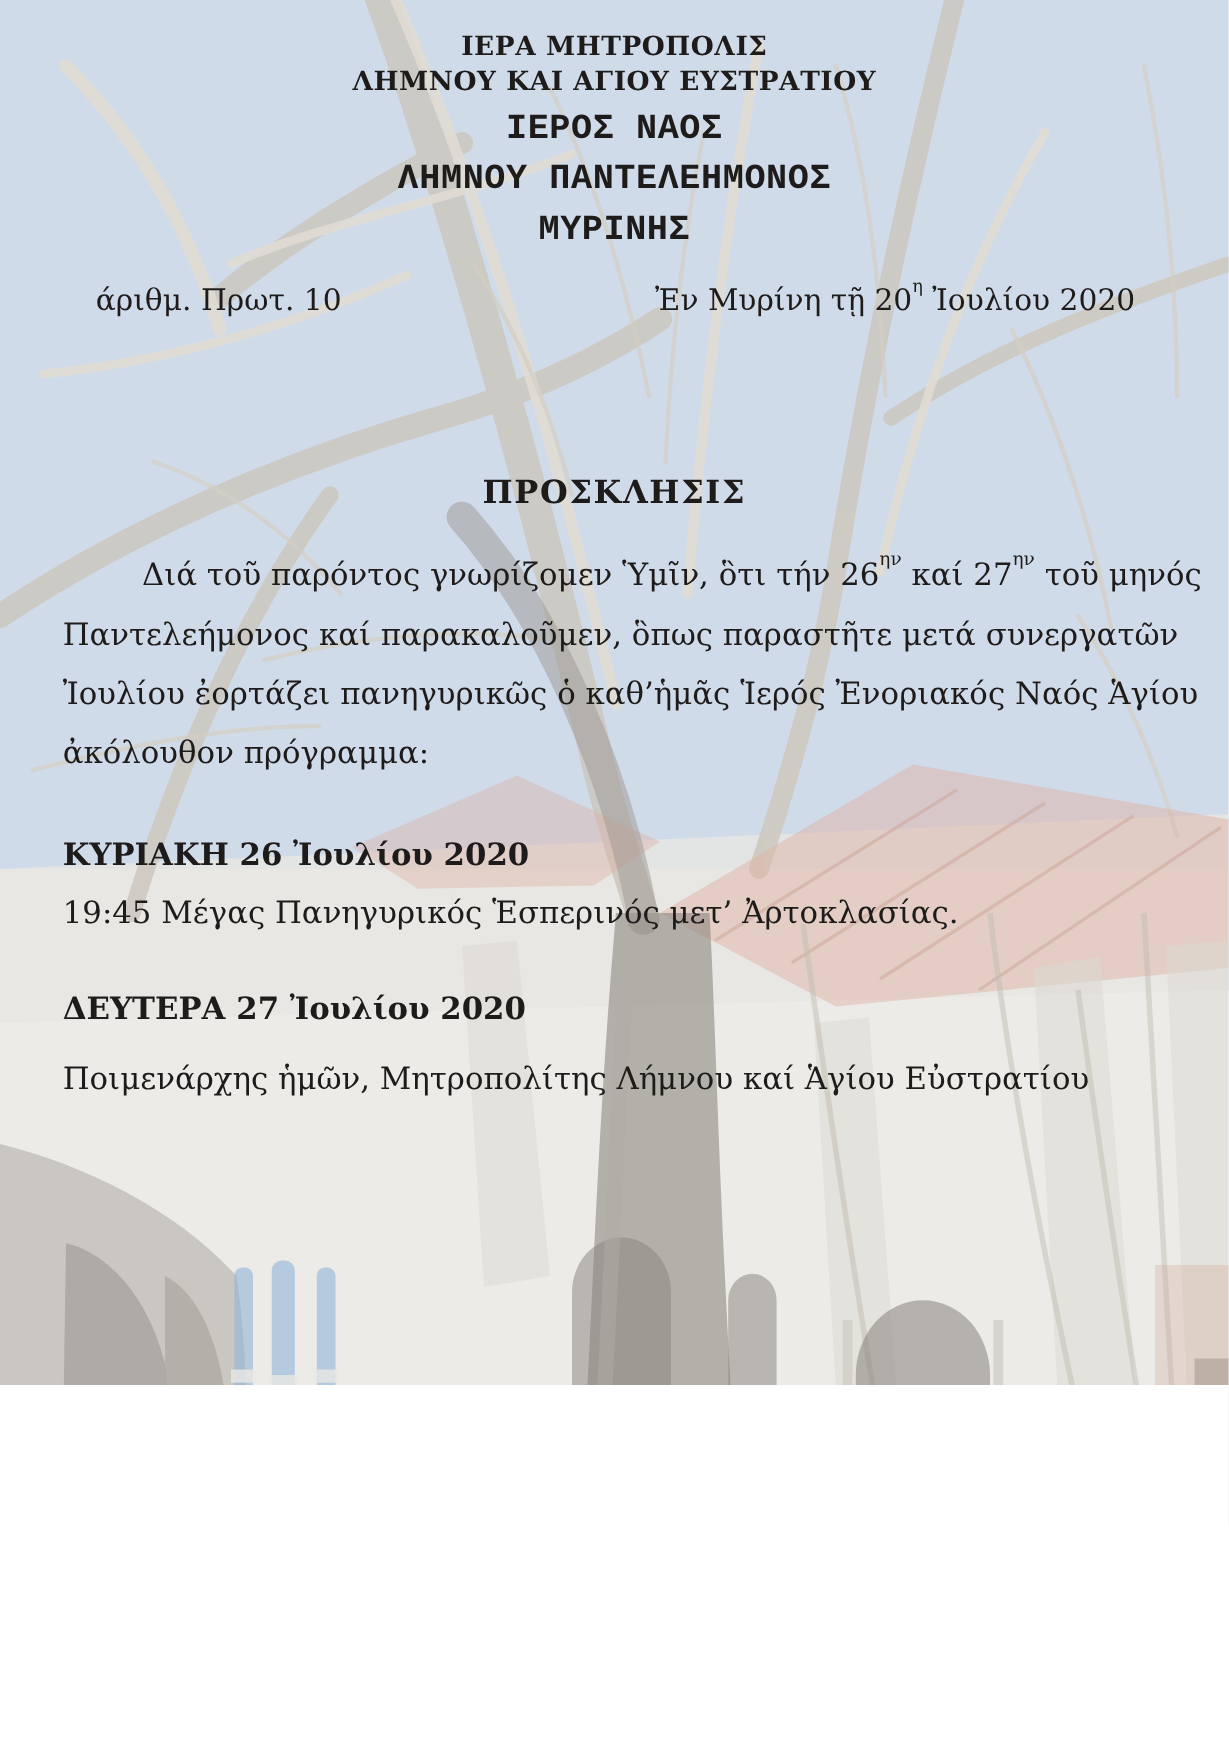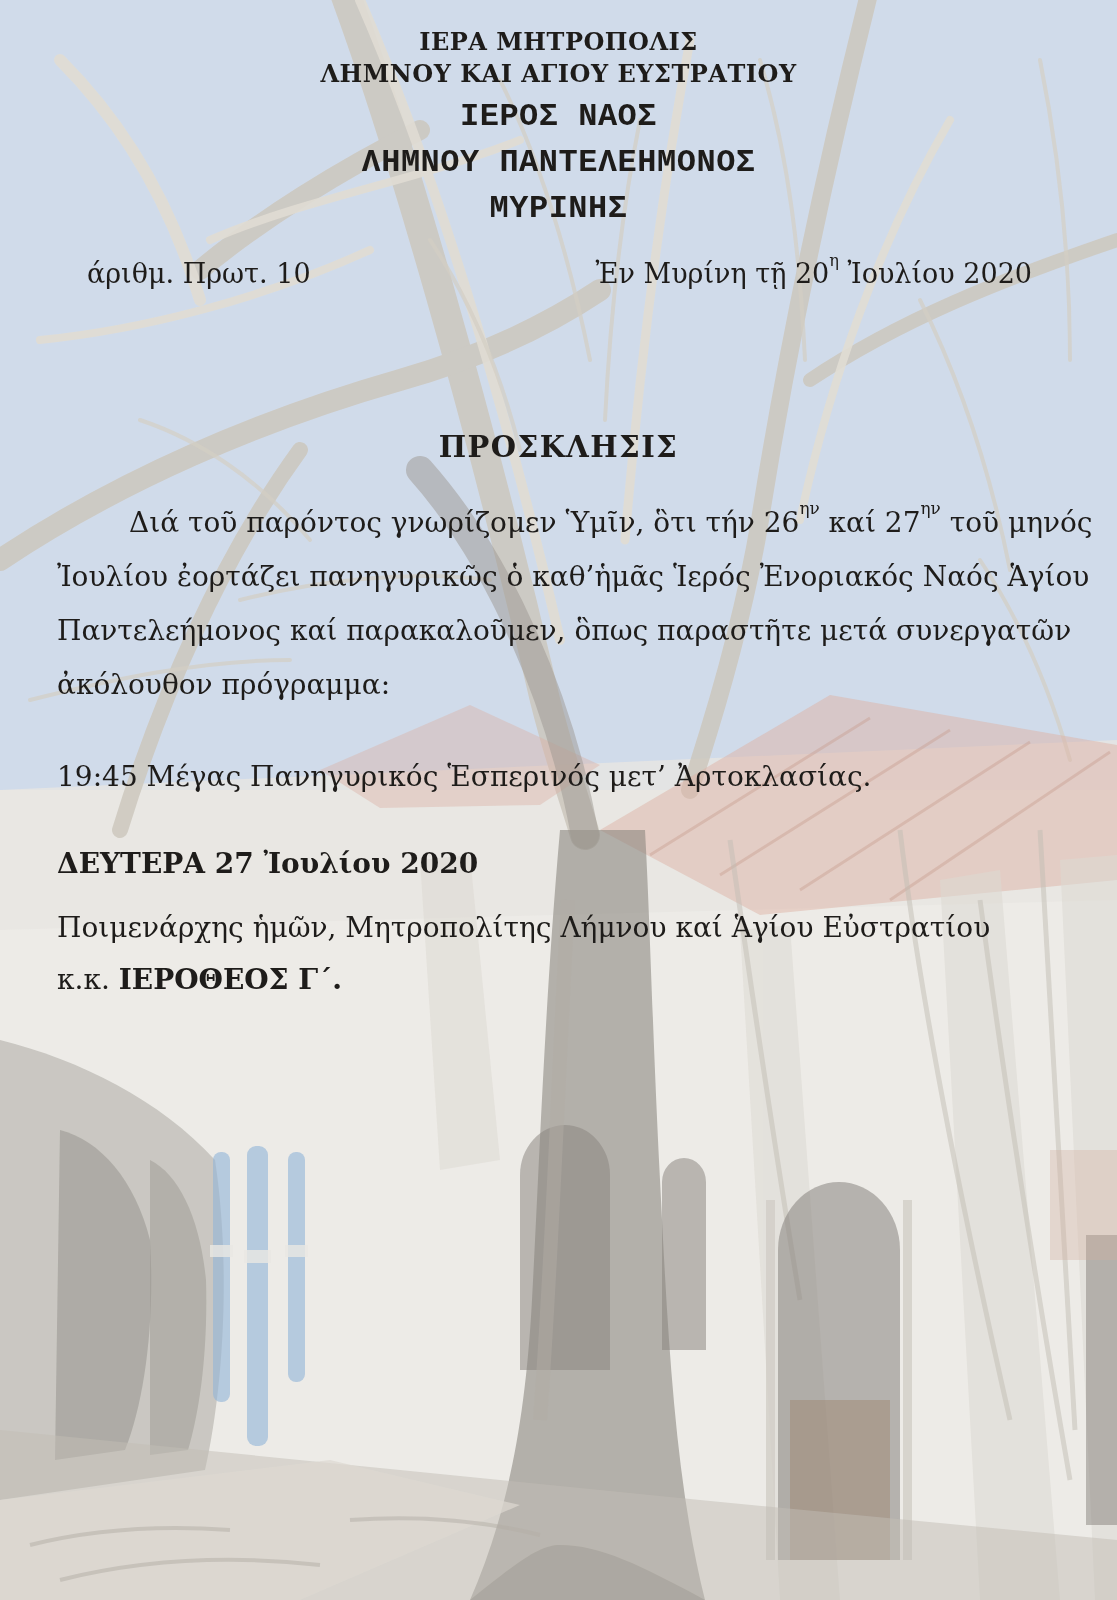--- a/index.html
+++ b/index.html
@@ -1,18 +1,18 @@
 <!DOCTYPE html>
 <html lang="el"><head>
 <meta charset="utf-8">
 <style>
   html,body{margin:0;padding:0;background:#ffffff;}
   .page{
     position:relative;
-    width:1117px;height:1600px;
+    width:1117px;height:1259px;
     overflow:hidden;
     background:#edeff1;
     font-family:"DejaVu Serif","Liberation Serif",serif;
     color:#1e1c1a;
   }
   .bg{position:absolute;left:0;top:0;width:1117px;height:1600px;display:block;}
   .content{position:absolute;left:0;top:0;right:0;bottom:0;padding:26px 57px 0 57px;}
 
   .letterhead{text-align:center;font-weight:700;}
   .lh-small{font-size:24px;line-height:32px;letter-spacing:.5px;}
@@ -177,33 +177,33 @@
 
     <div class="meta-row">
       <span>άριθμ. Πρωτ. 10</span>
       <span>Ἐν Μυρίνη τῇ 20<sup>η</sup> Ἰουλίου 2020</span>
     </div>
 
     <div class="doc-title">ΠΡΟΣΚΛΗΣΙΣ</div>
 
     <div class="par">
       <div class="jline first">Διά τοῦ παρόντος γνωρίζομεν Ὑμῖν, ὃτι τήν 26<sup>ην</sup> καί 27<sup>ην</sup> τοῦ μηνός</div>
+      <div class="jline">Παντελεήμονος καί παρακαλοῦμεν, ὃπως παραστῆτε μετά συνεργατῶν</div>
       <div class="jline">Ἰουλίου ἐορτάζει πανηγυρικῶς ὁ καθ’ἡμᾶς Ἱερός Ἐνοριακός Ναός Ἁγίου</div>
-      <div class="jline">Παντελεήμονος καί παρακαλοῦμεν, ὃπως παραστῆτε μετά συνεργατῶν</div>
       <div class="jline last">ἀκόλουθον πρόγραμμα:</div>
     </div>
 
     <div class="schedule-1">
+      <div class="sched-day">ΚΥΡΙΑΚΗ 26 Ἰουλίου 2020</div>
       <div class="sched-event">19:45  Μέγας Πανηγυρικός Ἑσπερινός μετ’ Ἀρτοκλασίας.</div>
     </div>
 
     <div class="schedule-2">
       <div class="sched-day">ΔΕΥΤΕΡΑ 27 Ἰουλίου 2020</div>
     </div>
 
     <div class="closing">
       <div>Ποιμενάρχης ἡμῶν, Μητροπολίτης Λήμνου καί  Ἁγίου Εὐστρατίου</div>
-      <div>κ.κ. <b>ΙΕΡΟΘΕΟΣ Γ΄.</b></div>
     </div>
 
 
   </div>
 </div>
 
 </body></html>

